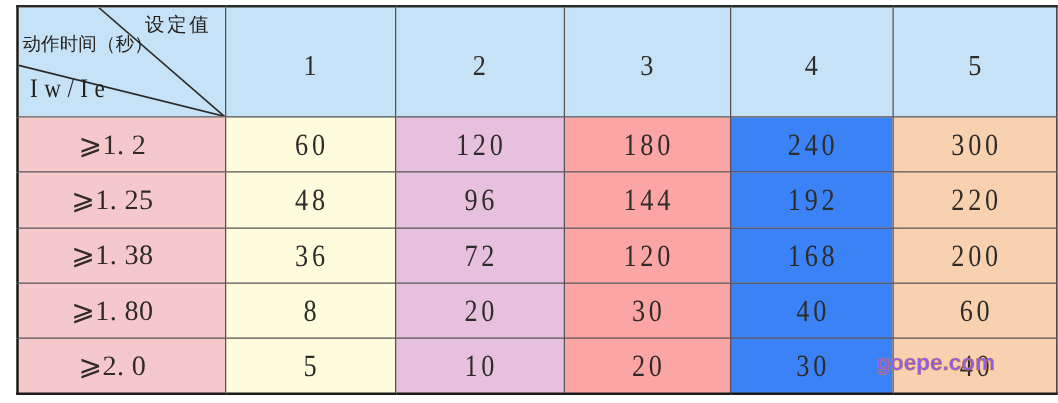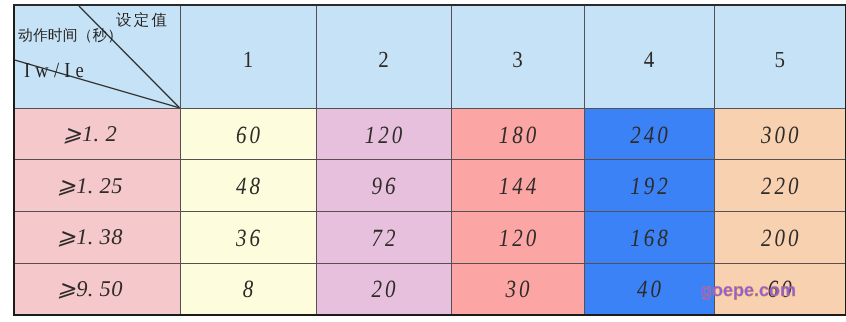--- a/index.html
+++ b/index.html
@@ -46,21 +46,21 @@
     transform: translateY(0.8px) scaleY(1.18);
     letter-spacing: 3px;
     margin-right: -3px;
     line-height: 1.1;
   }
   .grid-table td.outer-l { border-left: 2px solid #1b1b1a; }
   .grid-table td.outer-r { border-right: 2px solid #1b1b1a; }
   .grid-table tr:first-child td { border-top: 2px solid #2a2a28; }
   .grid-table tr:last-child td { border-bottom: 2px solid #1b1b1a; }
   .row-head { height: 78px; }
-  .row-data { height: 39px; font-style: italic; }
+  .row-data { height: 39px; }
   .grid-table col.w0 { width: 166px; }
   .grid-table col.w1 { width: 136px; }
   .grid-table col.w2 { width: 135px; }
   .grid-table col.w3 { width: 133px; }
   .grid-table col.w4 { width: 130px; }
   .grid-table col.w5 { width: 132px; }
 
   
   .corner {
     position: relative;
@@ -176,23 +176,31 @@
         </tr>
         <tr class="row-data">
           <td class="c0 outer-l"><span class="txt">⩾1. 38</span></td>
           <td class="c1"><span class="txt">36</span></td>
           <td class="c2"><span class="txt">72</span></td>
           <td class="c3"><span class="txt">120</span></td>
           <td class="c4"><span class="txt">168</span></td>
           <td class="c5 outer-r"><span class="txt">200</span></td>
         </tr>
         <tr class="row-data">
-          <td class="c0 outer-l"><span class="txt">⩾9. 50</span></td>
+          <td class="c0 outer-l"><span class="txt">⩾1. 80</span></td>
           <td class="c1"><span class="txt">8</span></td>
           <td class="c2"><span class="txt">20</span></td>
           <td class="c3"><span class="txt">30</span></td>
           <td class="c4"><span class="txt">40</span></td>
           <td class="c5 outer-r"><span class="txt">60</span></td>
         </tr>
+        <tr class="row-data">
+          <td class="c0 outer-l"><span class="txt">⩾2. 0</span></td>
+          <td class="c1"><span class="txt">5</span></td>
+          <td class="c2"><span class="txt">10</span></td>
+          <td class="c3"><span class="txt">20</span></td>
+          <td class="c4"><span class="txt">30</span></td>
+          <td class="c5 outer-r"><span class="txt">40</span></td>
+        </tr>
       </tbody>
   </table>
   <div class="watermark">goepe.com</div>
 </div>
 
 </body></html>

